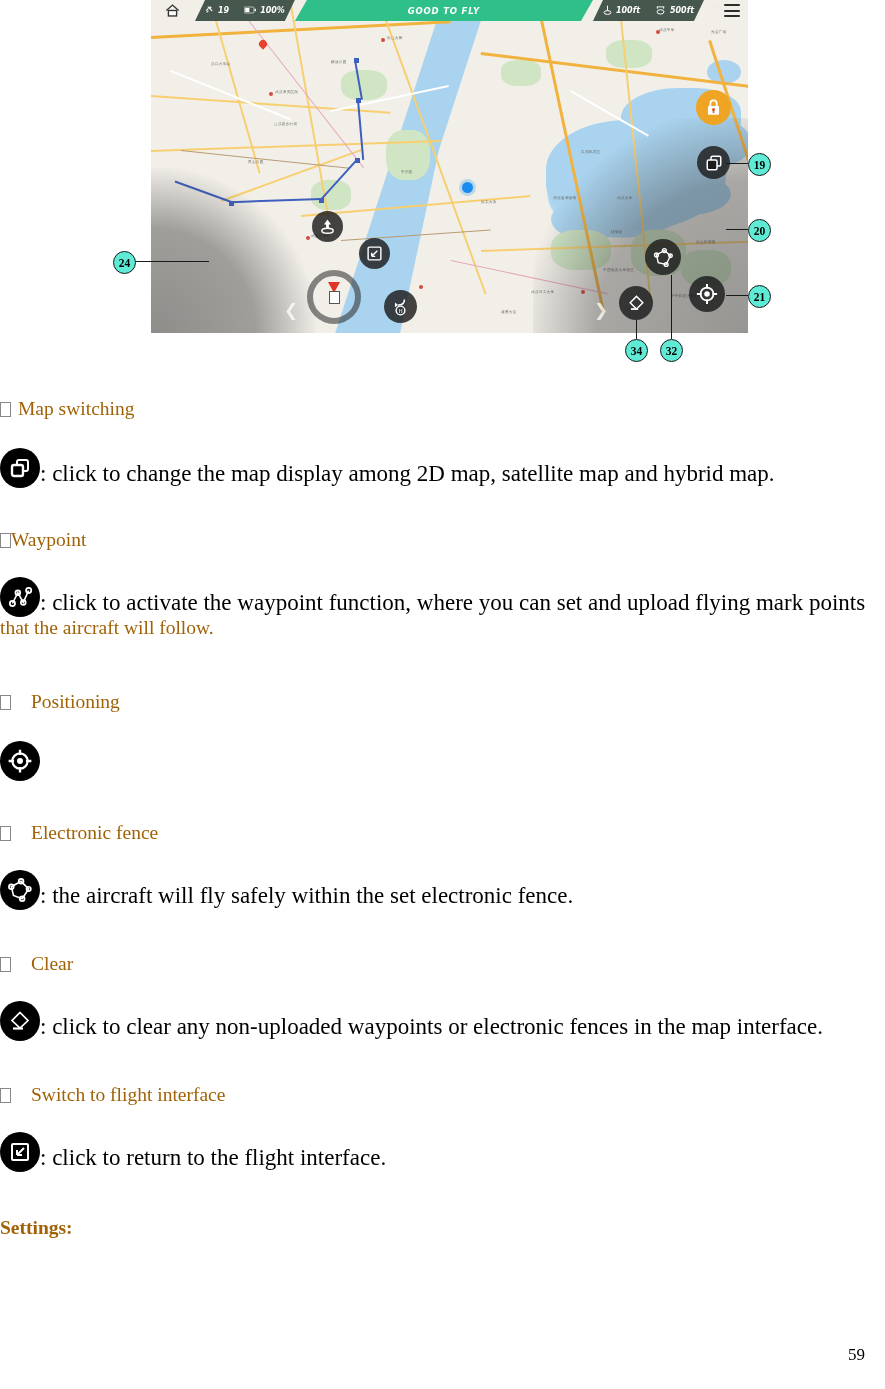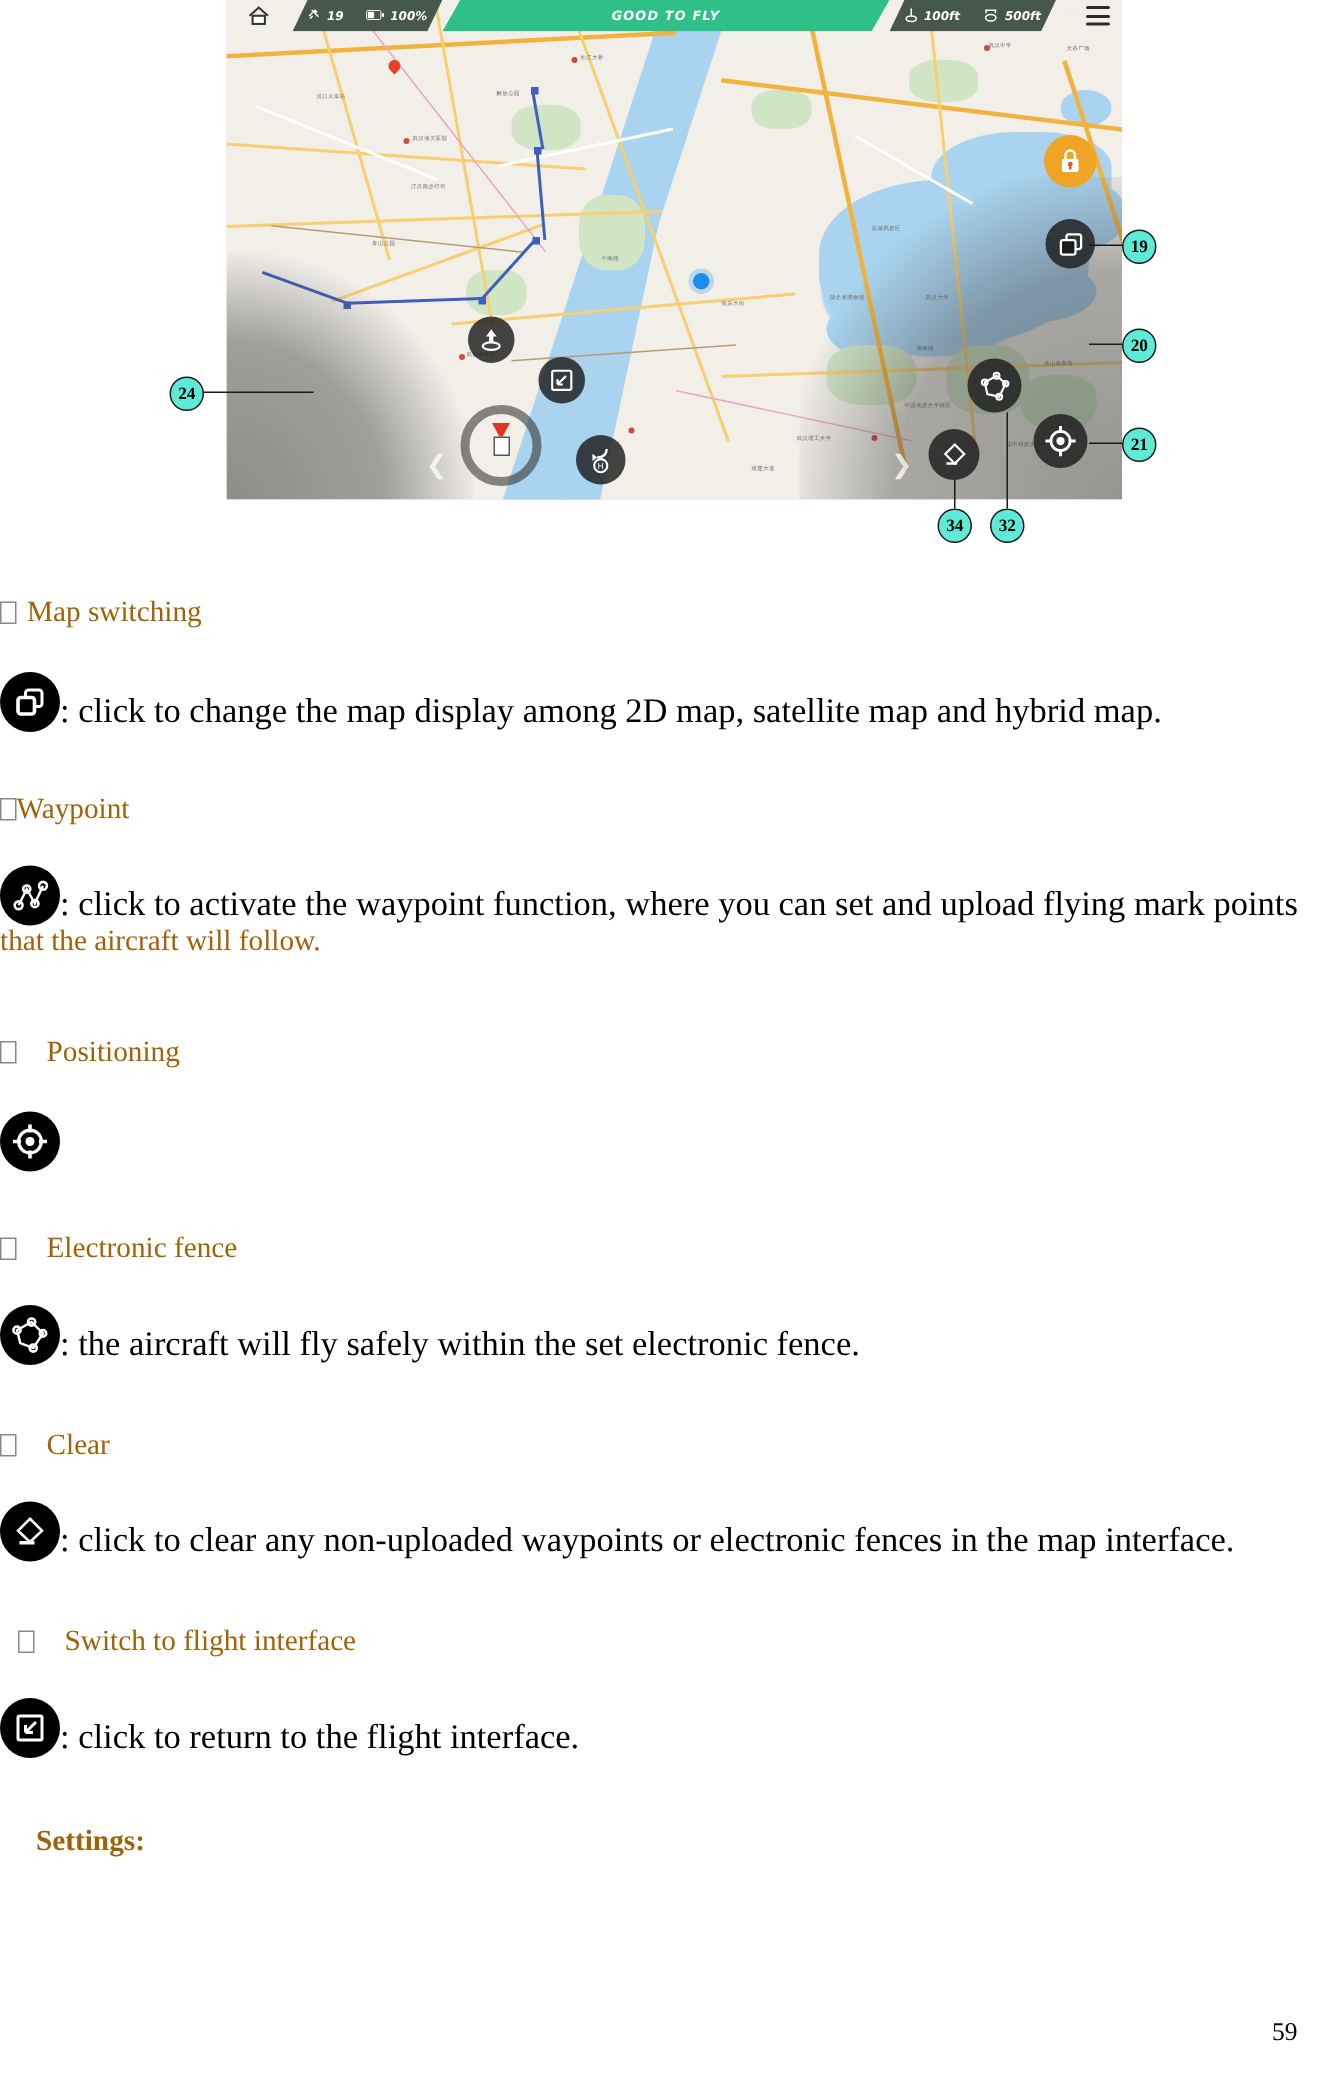--- a/index.html
+++ b/index.html
@@ -259,21 +259,21 @@
   }
   .tofu {
     display: inline-block;
     width: 11px; height: 15px;
     border: 1.1px solid #888;
     box-sizing: border-box;
     vertical-align: -2px;
   }
   .gap { display: inline-block; width: 20px; }
   .gap-sm { display: inline-block; width: 7px; }
-  .bold { font-weight: bold; padding-left: 24px; }
+  .bold { font-weight: bold; }
 
   
   .iconline {
     position: absolute;
     display: flex;
     align-items: flex-end;
   }
   .docicon {
     width: 40px; height: 40px;
     border-radius: 50%;
@@ -607,21 +607,21 @@
   <div class="iconline" style="left:0px;top:626px;">
     <div class="docicon">
       <svg width="24" height="24" viewBox="0 0 24 24">
         <path d="M12 3.5 L20 11.5 L12 19 L4 11.5 Z" stroke="#fff" stroke-width="1.7" fill="none"></path>
         <path d="M5 19.5 h10" stroke="#fff" stroke-width="2.2"></path>
       </svg>
     </div>
     <div class="icontext">: click to clear any non-uploaded waypoints or electronic fences in the map interface.</div>
   </div>
 
-  <div class="para" style="left:0px;top:707px;margin-left:12px;">
+  <div class="para" style="left:0px;top:707px;">
     <span class="tofu"></span><span class="gap"></span><span>Switch to flight interface</span>
   </div>
 
   <div class="iconline" style="left:0px;top:757px;">
     <div class="docicon">
       <svg width="24" height="24" viewBox="0 0 24 24">
         <rect x="4" y="4" width="16" height="16" rx="1" stroke="#fff" stroke-width="2" fill="none"></rect>
         <path d="M16 8 L9 15 M9 15 h5 M9 15 v-5" stroke="#fff" stroke-width="2" fill="none"></path>
       </svg>
     </div>

